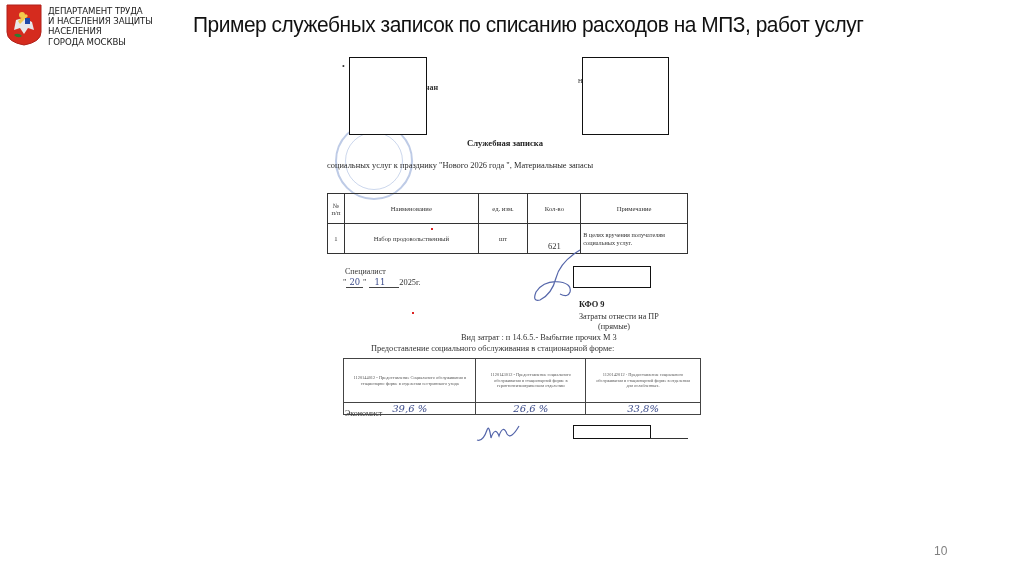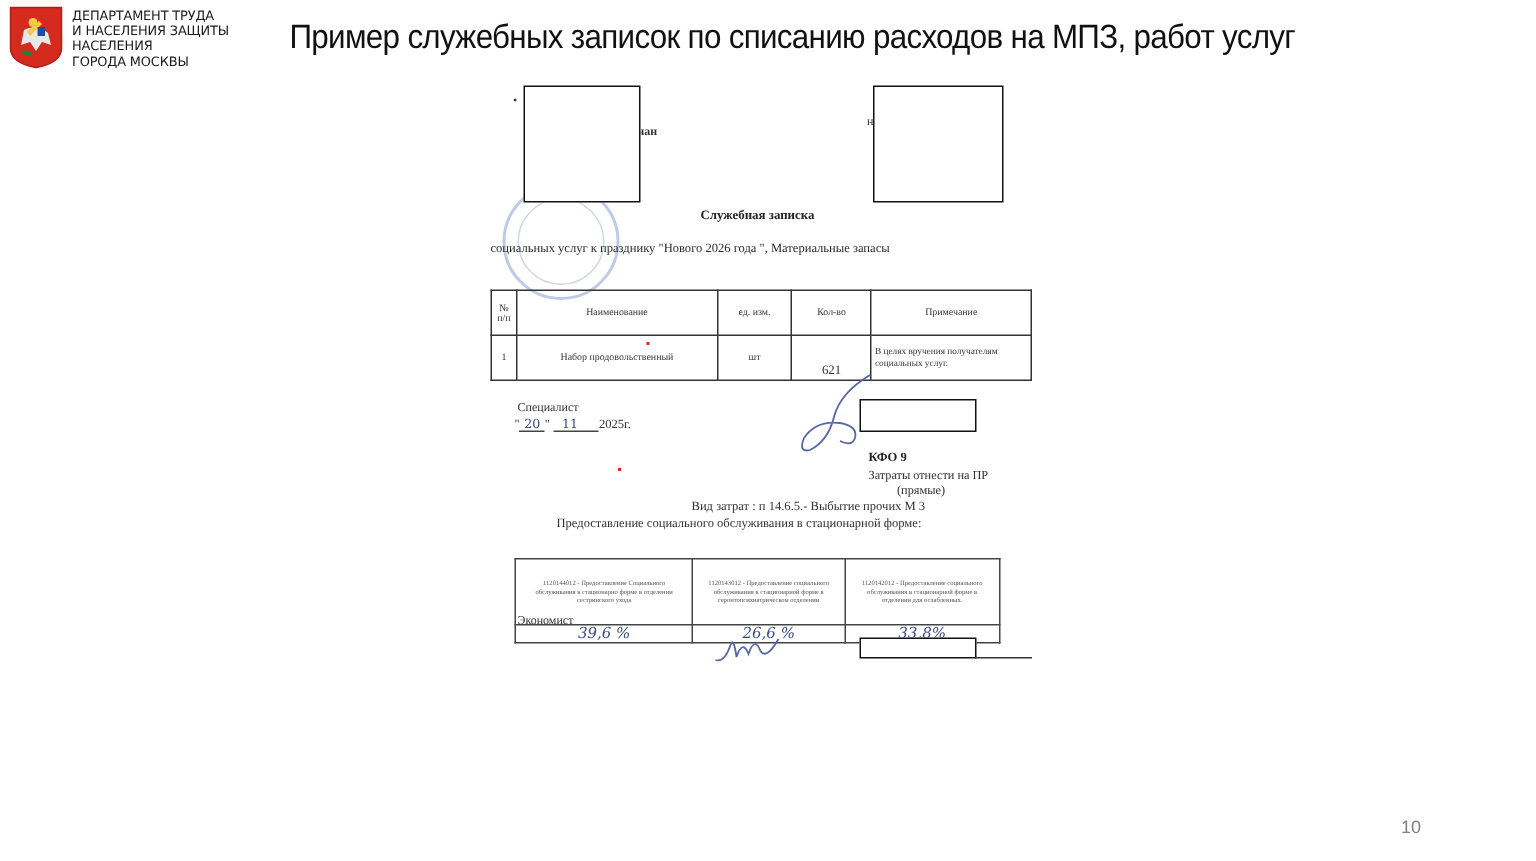--- a/index.html
+++ b/index.html
@@ -44,21 +44,21 @@
     .date-line .hand { font-family: "DejaVu Serif", serif; color: #3a4a8a; border-bottom: 1px solid #444; padding: 0 3px; }
 
     .sig { position: absolute; }
 
     .kfo { position: absolute; left: 264px; top: 248px; font-size: 8.4px; font-weight: bold; color: #222; }
     .zatr1 { position: absolute; left: 264px; top: 260px; font-size: 8.2px; color: #333; }
     .zatr2 { position: absolute; left: 283px; top: 270px; font-size: 8.2px; color: #333; }
     .vid { position: absolute; left: 146px; top: 281px; font-size: 8.4px; color: #333; white-space: nowrap; }
     .predst { position: absolute; left: 56px; top: 292px; font-size: 8.4px; color: #333; white-space: nowrap; }
 
-    table.t2 { position: absolute; left: 28px; top: 320px; width: 324px; border-collapse: collapse; color: #555; }
+    table.t2 { position: absolute; left: 28px; top: 306px; width: 358px; border-collapse: collapse; color: #555; }
     table.t2 td { border: 1.2px solid #444; text-align: center; vertical-align: middle; }
     .t2 .drow td { height: 44px; font-size: 4.4px; line-height: 5.6px; padding: 2px 8px; }
     .t2 .prow td { height: 12px; font-family: "DejaVu Serif", serif; font-style: italic; font-size: 10px; color: #3a4a8a; }
 
     .econ { position: absolute; left: 30px; top: 357px; font-size: 8px; color: #333; }
     .econ-line { position: absolute; left: 335px; top: 386px; width: 38px; border-top: 1px solid #333; }
 
     .red-dot { position: absolute; width: 2px; height: 2px; background: #d22; }
   </style>
 </head>

